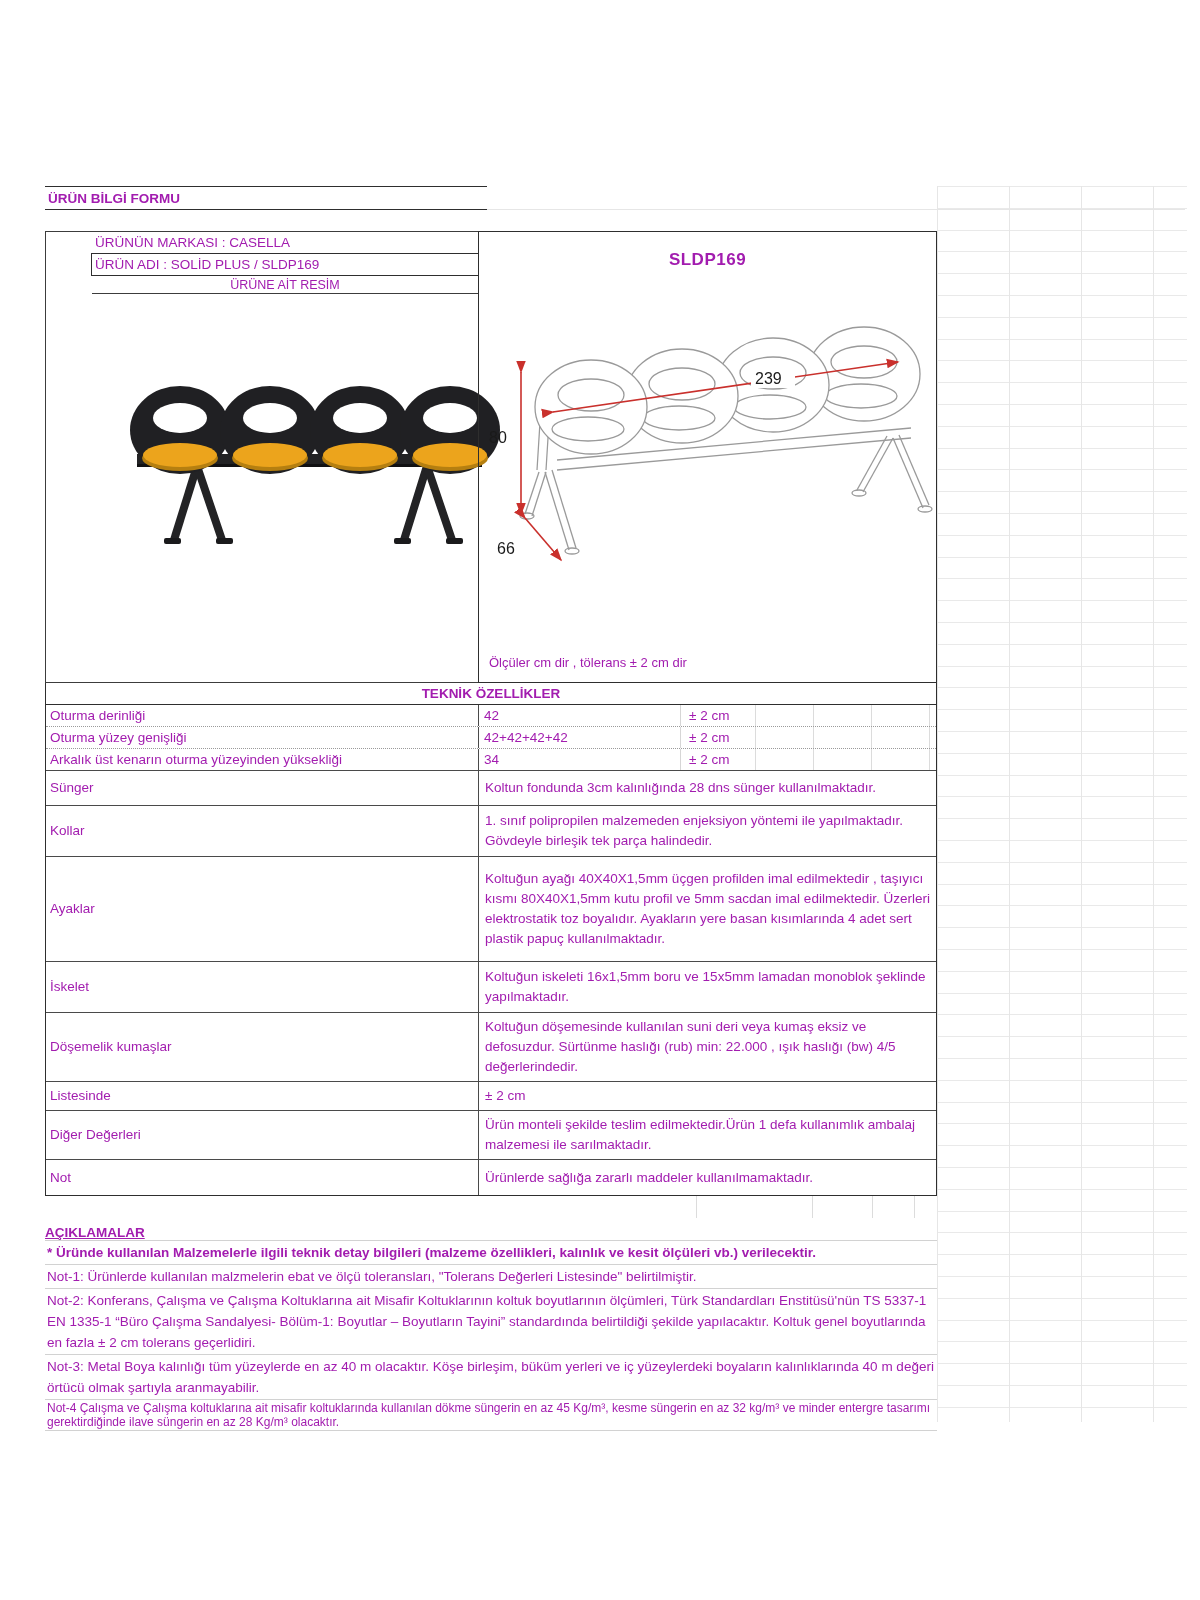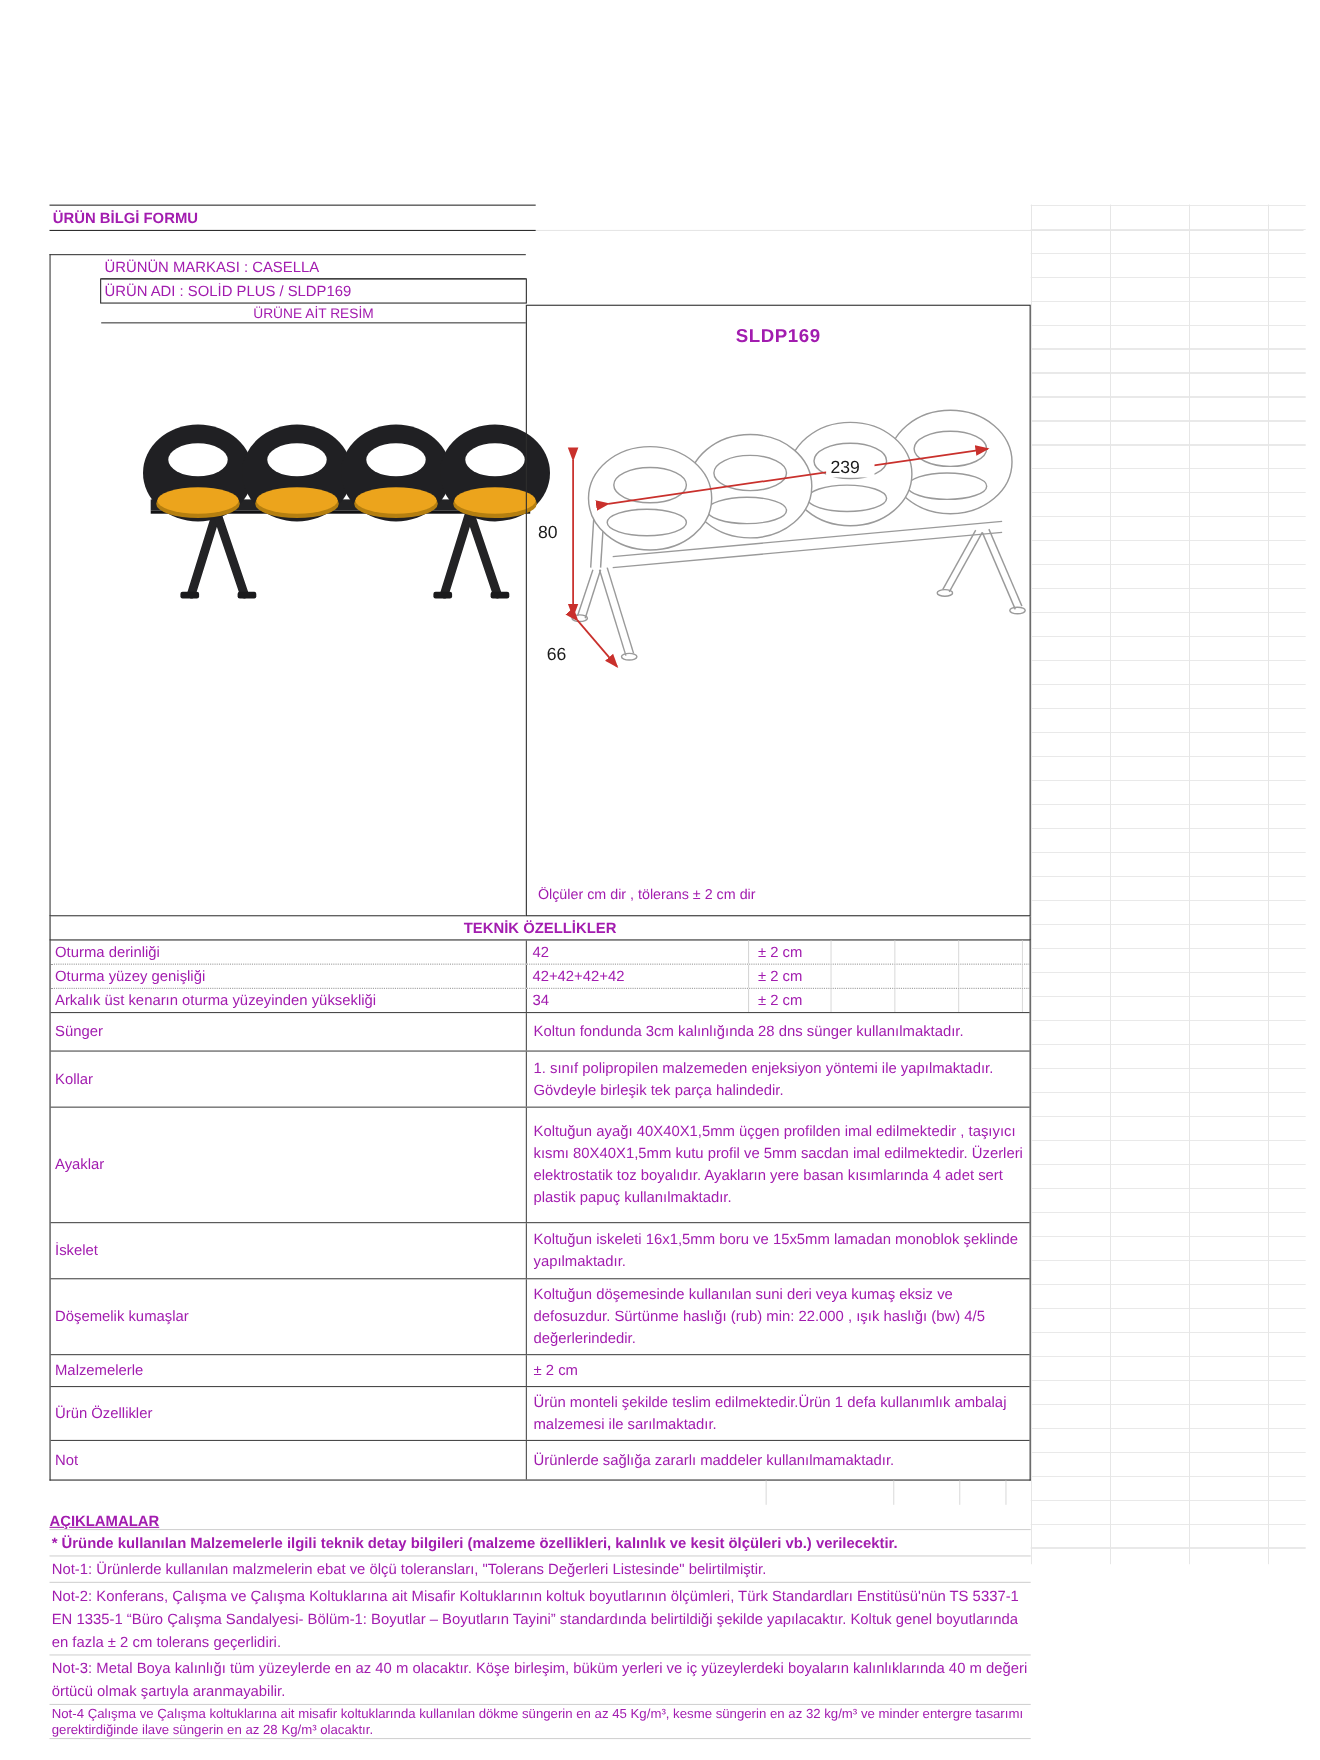--- a/index.html
+++ b/index.html
@@ -111,21 +111,21 @@
                 <ellipse cx="358" cy="136" rx="50" ry="44" fill="#202023"></ellipse>
                 <ellipse cx="358" cy="124" rx="27" ry="15" fill="#ffffff"></ellipse>
                 <ellipse cx="358" cy="164" rx="38" ry="13" fill="#b57f10"></ellipse>
                 <ellipse cx="358" cy="161" rx="37" ry="12" fill="#eca41c"></ellipse>
               </g>
             </g>
           </svg>
         </div>
       </div>
 
-      <div class="right-col" style="height:556px;margin-top:46px;">
+      <div class="right-col" style="height:452px;">
         <div class="diagram-title">SLDP169</div>
 
         <svg width="456" height="433" viewBox="0 0 456 433" style="position:absolute;left:0;top:0;">
           <defs>
             <marker id="ra" markerWidth="9" markerHeight="8" refX="7" refY="3.5" orient="auto">
               <polygon points="0,0.5 8,3.5 0,6.5" fill="#c9302c"></polygon>
             </marker>
           </defs>
           <g stroke="#9a9a9a" stroke-width="1.3" fill="none">
             <path d="M78 228 L432 196"></path>
@@ -228,25 +228,25 @@
       </div>
       <div class="srow h51">
         <div class="cell label">İskelet</div>
         <div class="cell value">Koltuğun iskeleti 16x1,5mm boru ve 15x5mm lamadan monoblok şeklinde yapılmaktadır.</div>
       </div>
       <div class="srow h68">
         <div class="cell label">Döşemelik kumaşlar</div>
         <div class="cell value">Koltuğun döşemesinde kullanılan suni deri veya kumaş eksiz ve defosuzdur. Sürtünme haslığı (rub) min: 22.000 , ışık haslığı (bw) 4/5 değerlerindedir.</div>
       </div>
       <div class="srow h22">
-        <div class="cell label">Malzemelerle</div>
+        <div class="cell label">Listesinde</div>
         <div class="cell value">± 2 cm</div>
       </div>
       <div class="srow h49">
-        <div class="cell label">Ürün Özellikler</div>
+        <div class="cell label">Diğer Değerleri</div>
         <div class="cell value">Ürün monteli şekilde teslim edilmektedir.Ürün 1 defa kullanımlık ambalaj malzemesi ile sarılmaktadır.</div>
       </div>
       <div class="srow h36">
         <div class="cell label">Not</div>
         <div class="cell value">Ürünlerde sağlığa zararlı maddeler kullanılmamaktadır.</div>
       </div>
     </div>
 
     <div class="empty-strip">
       <div class="strip-line" style="left:651px"></div>

